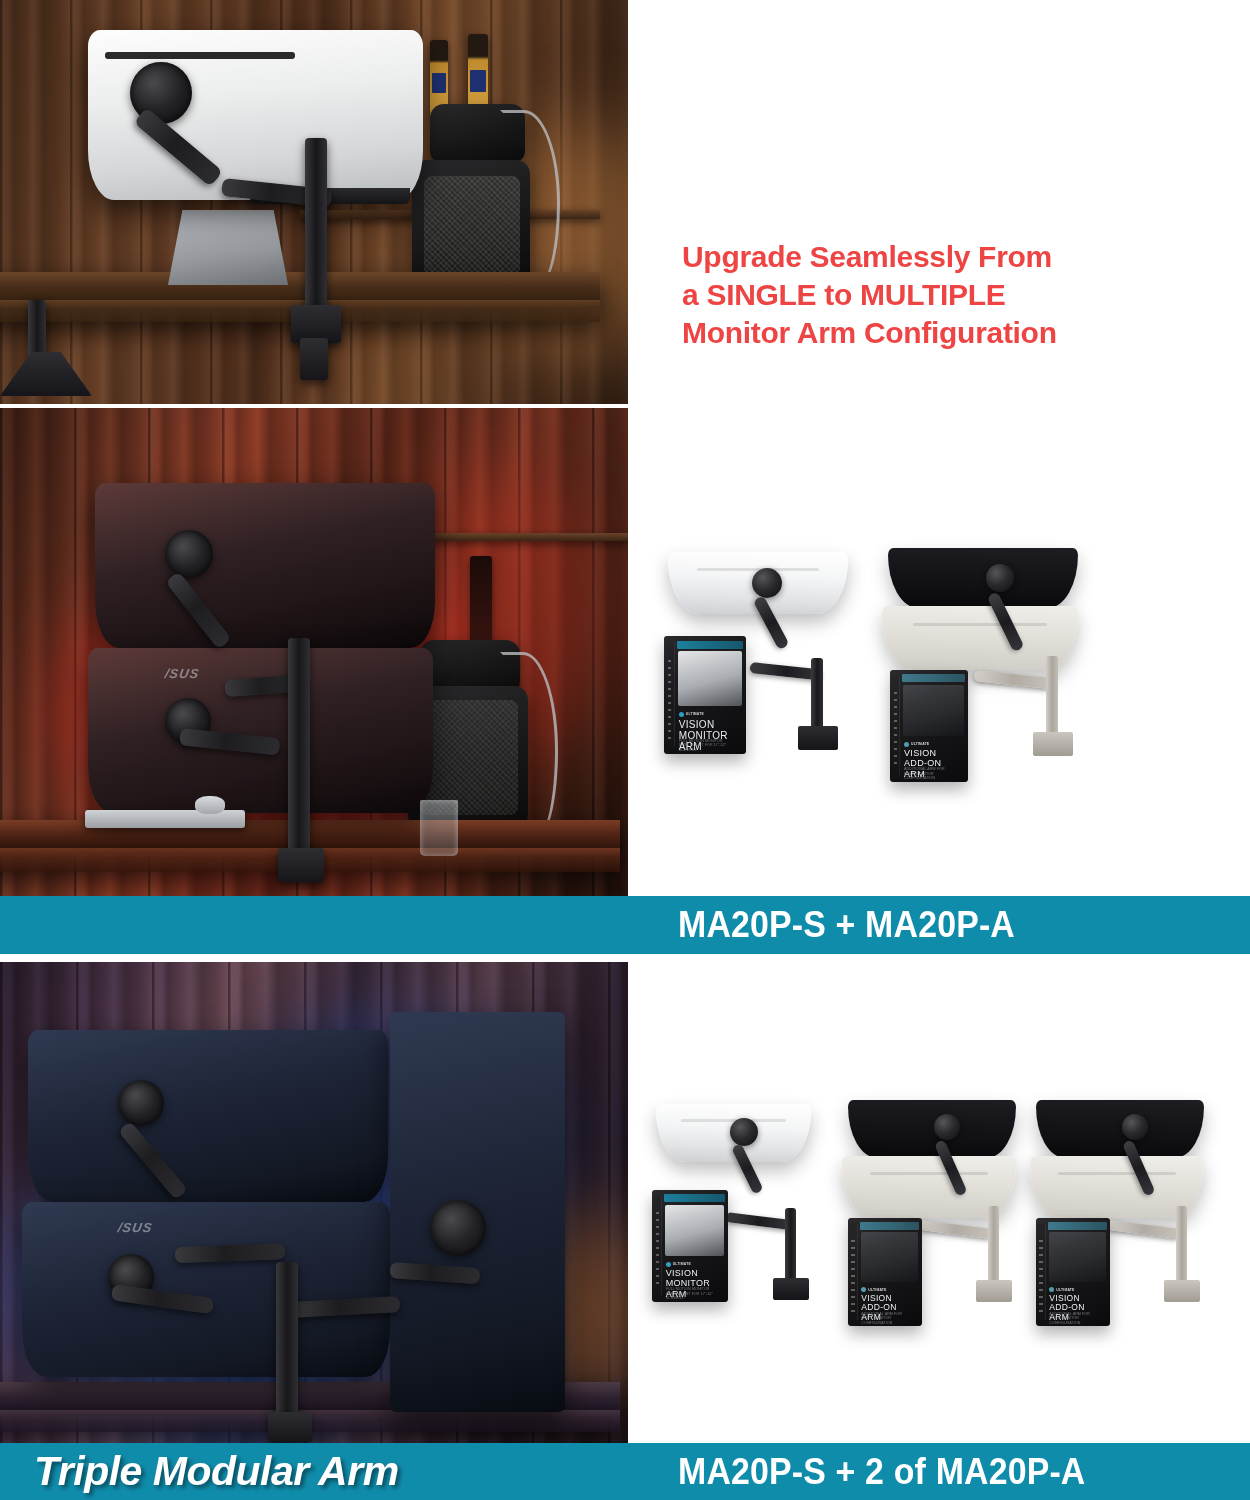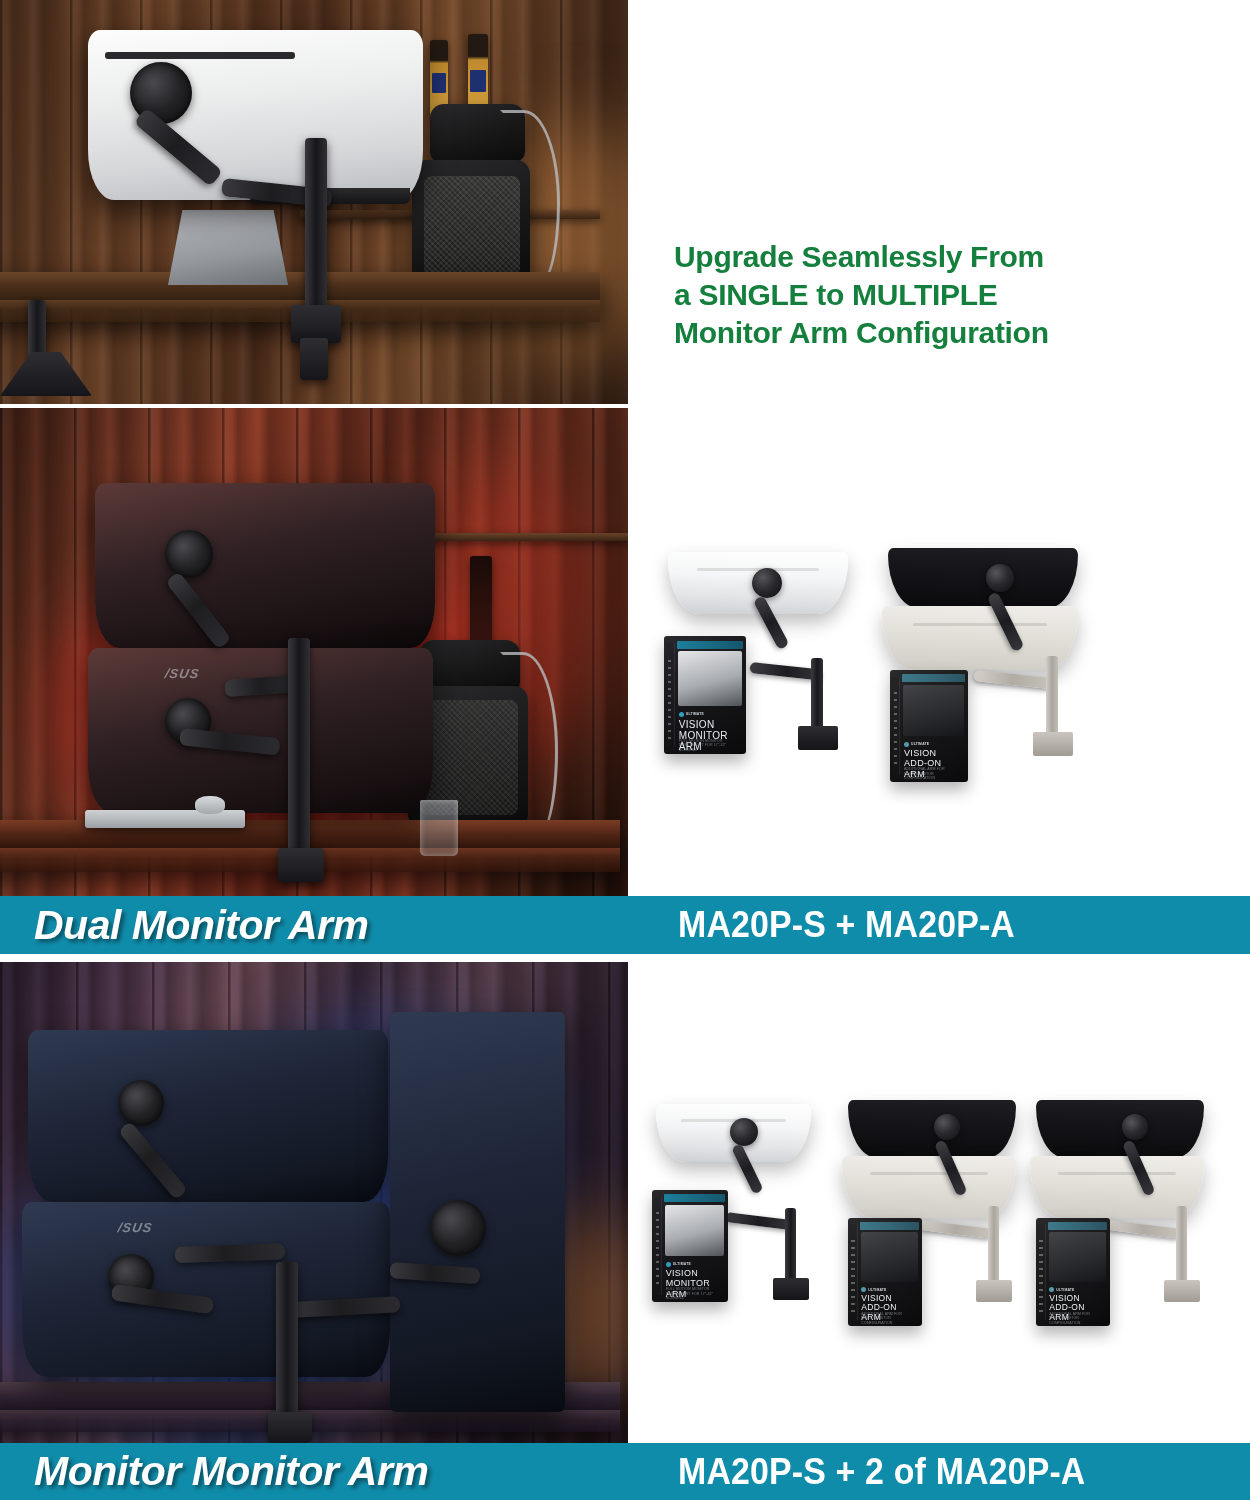--- a/index.html
+++ b/index.html
@@ -212,24 +212,24 @@
     font-size: 86px;
     line-height: .96;
     font-weight: 700;
     font-style: italic;
     letter-spacing: -2px;
     text-shadow: 2px 2px 0 rgba(255,255,255,.9);
   }
 
   .subhead {
     position: absolute;
-    left: 46px;
+    left: 54px;
     top: 238px;
     width: 560px;
-    color: #15803d;
+    color: #ef4444;
     font-size: 30px;
     line-height: 1.27;
     font-weight: 700;
     letter-spacing: -.3px;
   }
 
   
   .prod-group { position: absolute; }
 
   .prod-monitor {
@@ -645,22 +645,21 @@
           <div class="box-title" style="font-size:8.5px;">VISION
 ADD-ON ARM</div>
           <div class="box-sub">ADDITIONAL ARM FOR MULTI
 MONITOR CONFIGURATION</div>
         </div>
       </div>
     </div>
   </div>
 
   <div class="banner banner-dual">
-    <div class="banner-label">Dual Monitor Arm</div>
     <div class="banner-sku">MA20P-S + MA20P-A</div>
   </div>
 
   <div class="banner banner-triple">
-    <div class="banner-label">Monitor Monitor Arm</div>
+    <div class="banner-label">Triple Modular Arm</div>
     <div class="banner-sku">MA20P-S + 2 of MA20P-A</div>
   </div>
 
 </div>
 
 </body></html>

